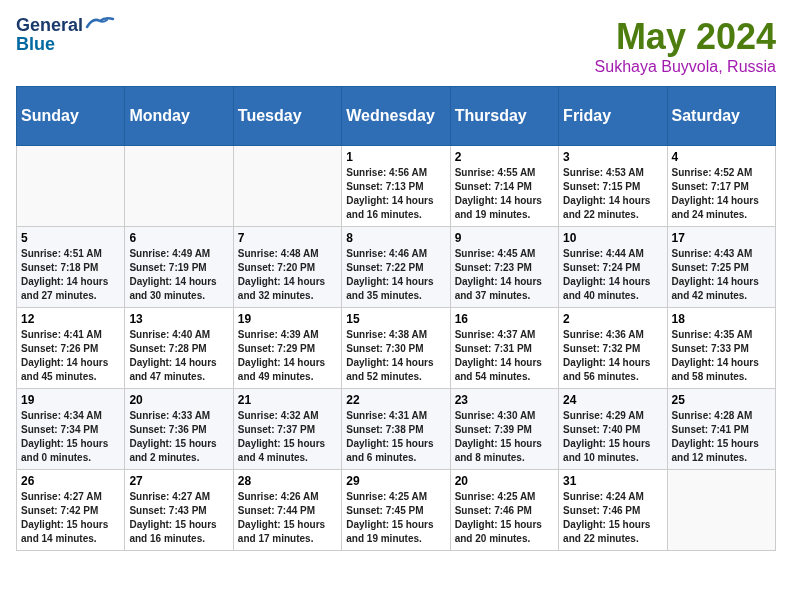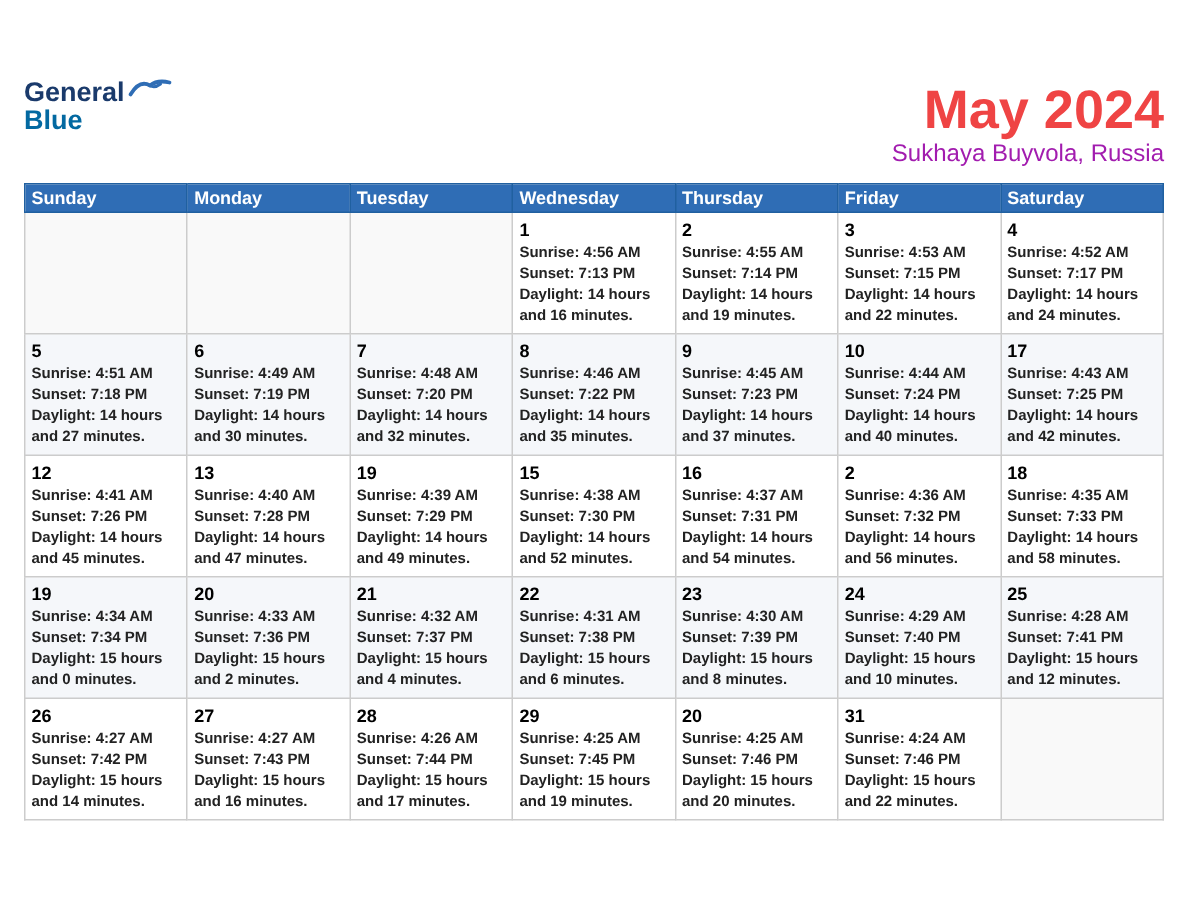--- a/index.html
+++ b/index.html
@@ -8,50 +8,49 @@
       background: #fff;
       width: 792px;
       min-height: 612px;
       padding: 16px;
     }
     .header {
       display: flex;
       justify-content: space-between;
       align-items: flex-start;
       margin-bottom: 10px;
-      margin-top: 36px;
     }
     .logo {
       display: flex;
       flex-direction: column;
       align-items: flex-start;
     }
     .title-block {
       text-align: right;
     }
     .month-year {
       font-size: 36px;
       font-weight: bold;
-      color: #ef4444;
+      color: #4d7c0f;
     }
     .location {
       font-size: 16px;
       color: #a21caf;
     }
     table {
       width: 100%;
       border-collapse: collapse;
       font-size: 11px;
     }
     thead tr th {
       background-color: #2f6db5;
       color: #fff;
-      padding: 2px 4px;
+      padding: 20px 4px;
       text-align: left;
-      font-size: 12px;
+      font-size: 16px;
       font-weight: bold;
       border: 1px solid #2060a0;
       margin-top: 32px;
     }
     tbody tr td {
       border: 1px solid #ccc;
       vertical-align: top;
       padding: 4px;
       width: 108px;
       min-height: 80px;

